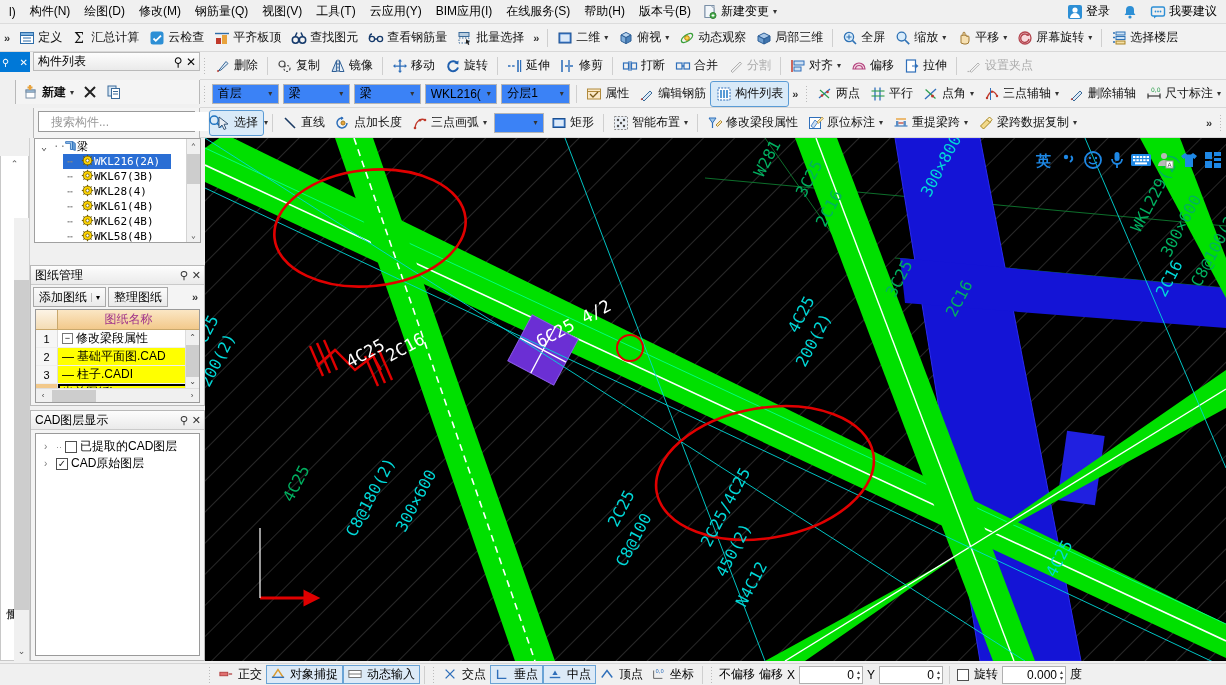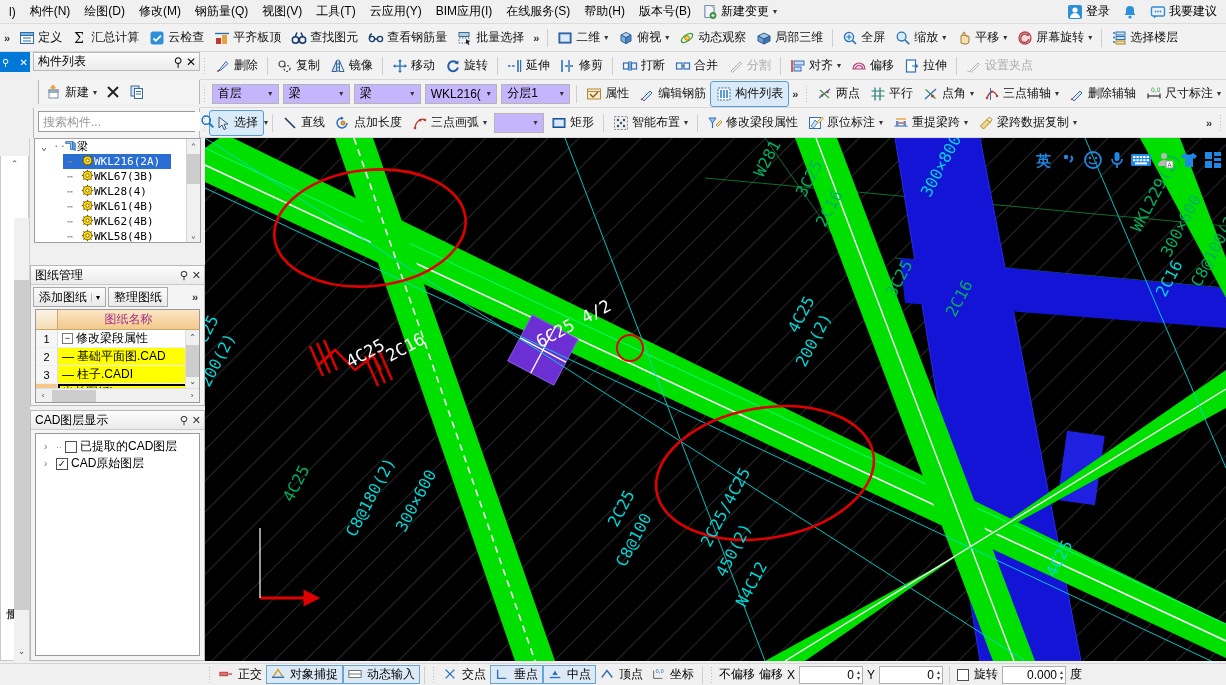--- a/index.html
+++ b/index.html
@@ -55,21 +55,21 @@
     background-size: 3px 3px; }
   .chev { color: #333; font-size: 11px; padding: 0 4px; font-weight: bold; }
   .caret { font-size: 8px; color: #333; padding-left: 1px; }
 
   
   .ico { width: 16px; height: 16px; display:inline-block; position: relative; flex: 0 0 16px; }
   .ico svg { display:block; }
 
   
   .combo {
-    height: 20px; border: 1px solid #b5b5b5; background: #c4b5fd;
+    height: 20px; border: 1px solid #b5b5b5; background: #3b82f6;
     display: inline-flex; align-items: center; font-size: 12px;
     padding: 0 0 0 5px; margin: 14px 2px;
   }
   .combo .val { flex: 1; white-space: nowrap; overflow: hidden; }
   .combo .arrow {
     width: 15px; height: 18px; display:flex; align-items:center; justify-content:center;
     font-size: 8px; color: #333;
   }
 
   
@@ -90,21 +90,21 @@
   .panel-head {
     height: 19px; display: flex; align-items: center; justify-content: space-between;
     background: linear-gradient(#fdfdfd,#eaeaea); padding: 0 3px 0 4px; font-size: 12px;
     border-bottom: 1px solid #cacaca;
   }
   .panel-head .ptitle { font-size: 12px; color: #000; }
   .panel-head .pbtns { display: flex; gap: 4px; color: #333; font-size: 11px; }
 
   .toolstrip { height: 23px; display: flex; align-items: center; background: #f4f4f4; padding-left: 3px; }
   .toolstrip .tbtn { padding: 1px 4px; }
-  .searchbox { height: 21px; border: 1px solid #9a9a9a; background: #fff; display: flex; align-items: center; }
+  .searchbox { height: 21px; border: 1px solid #9a9a9a; background: #fff; display: flex; align-items: center; padding-left: 8px; }
   .searchbox input {
     border: 0; outline: 0; flex: 1; height: 19px; font-size: 12px; padding-left: 4px;
     font-family: "Liberation Sans", sans-serif; color: #333;
   }
   .searchbox input::placeholder { color: #999; }
   .searchbox .mag { width: 22px; display:flex; align-items:center; justify-content:center; }
 
   .tree {
     background: #fff; border: 1px solid #a0a0a0; margin: 0 4px 4px 4px; flex: 1;
     position: relative; overflow: hidden; font-family: "DejaVu Sans Mono","Liberation Mono", monospace;
@@ -601,21 +601,21 @@
               <path d="M4 13 L12 5 L13.4 6.4 L5.4 14.4z" fill="#f2f2f2" stroke="#b4b4b4"></path>
               <line x1="1.5" y1="13.5" x2="3.5" y2="13.5" stroke="#b4b4b4" stroke-width="1.2"></line>
             </svg>
           </span>
         <span>设置夹点</span>
       </span>
     </div>
   </div>
 
   <div style="display:flex; height:28px;">
-    <div style="width:200px; height:28px; background:#f0f0f0; position:relative; padding-left:38px;">
+    <div style="width:200px; height:28px; background:#f0f0f0; position:relative; padding-left:15px;font-weight:bold;">
       <div class="toolstrip" style="height:24px; border-left:1px solid #b9b9b9; border-right:1px solid #b9b9b9; background:#f4f4f4;">
         <span class="tbtn">
           <span class="ico">
               <svg width="16" height="16" viewBox="0 0 16 16">
                 <rect x="3" y="6" width="9" height="8" fill="#fff" stroke="#7a8fa6"></rect>
                 <rect x="3" y="6" width="9" height="2.2" fill="#9fc0de" stroke="#7a8fa6"></rect>
                 <path d="M4.5 3.5 h5 M7 1 v5" stroke="#e8a33d" stroke-width="2.2"></path>
               </svg>
             </span>
           <span>新建</span>

